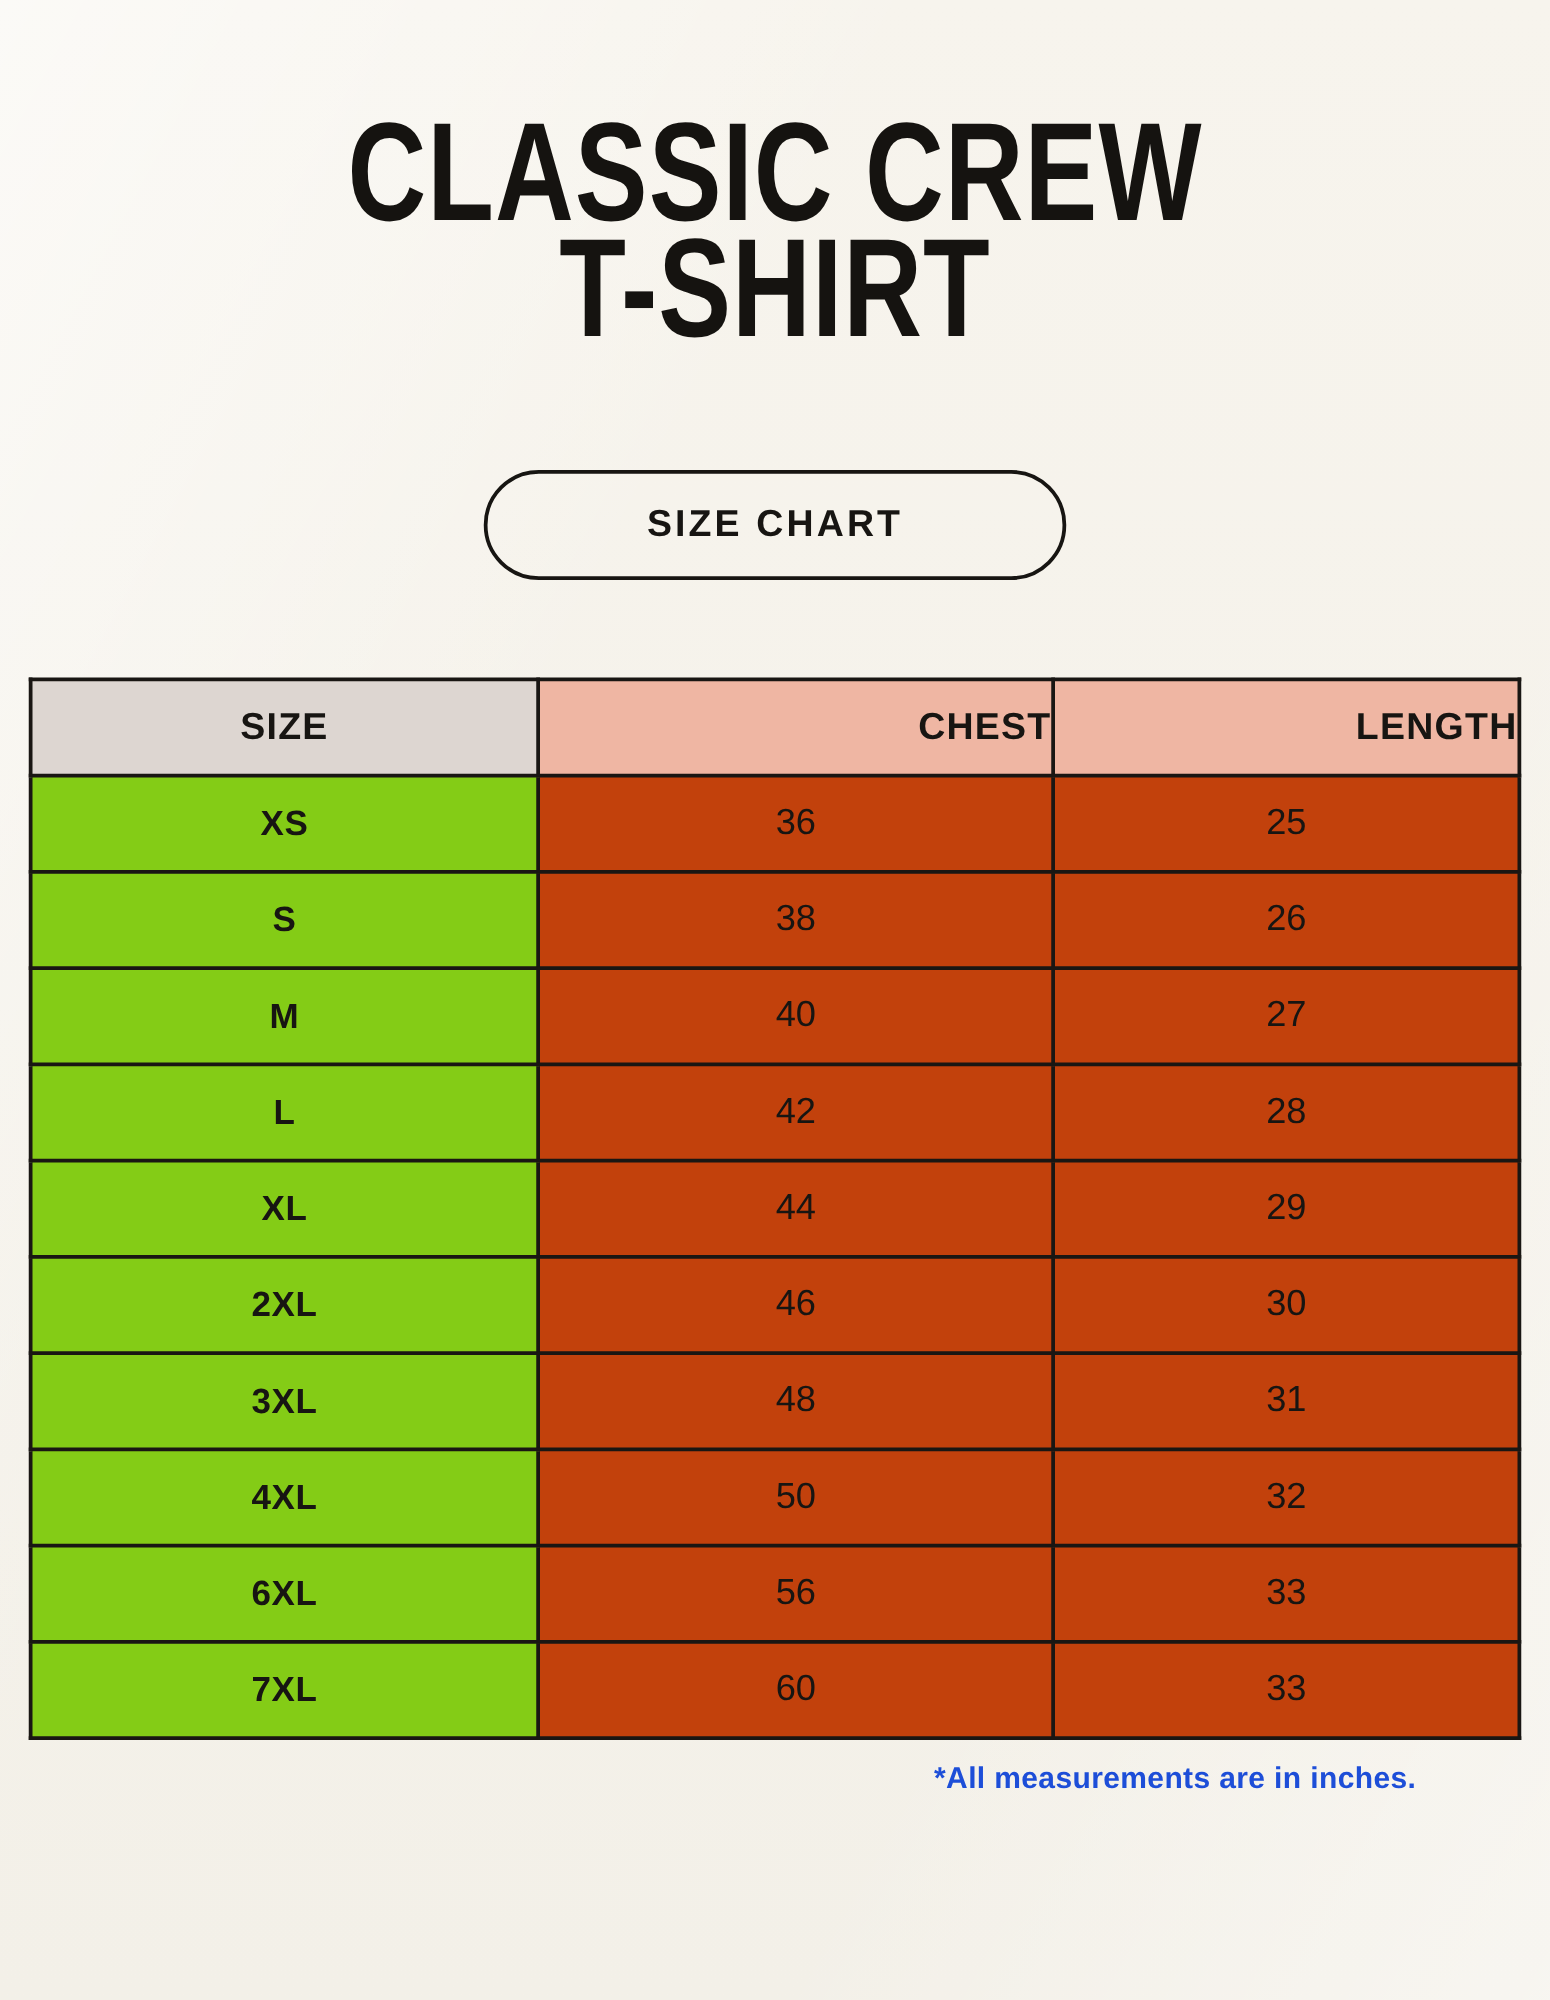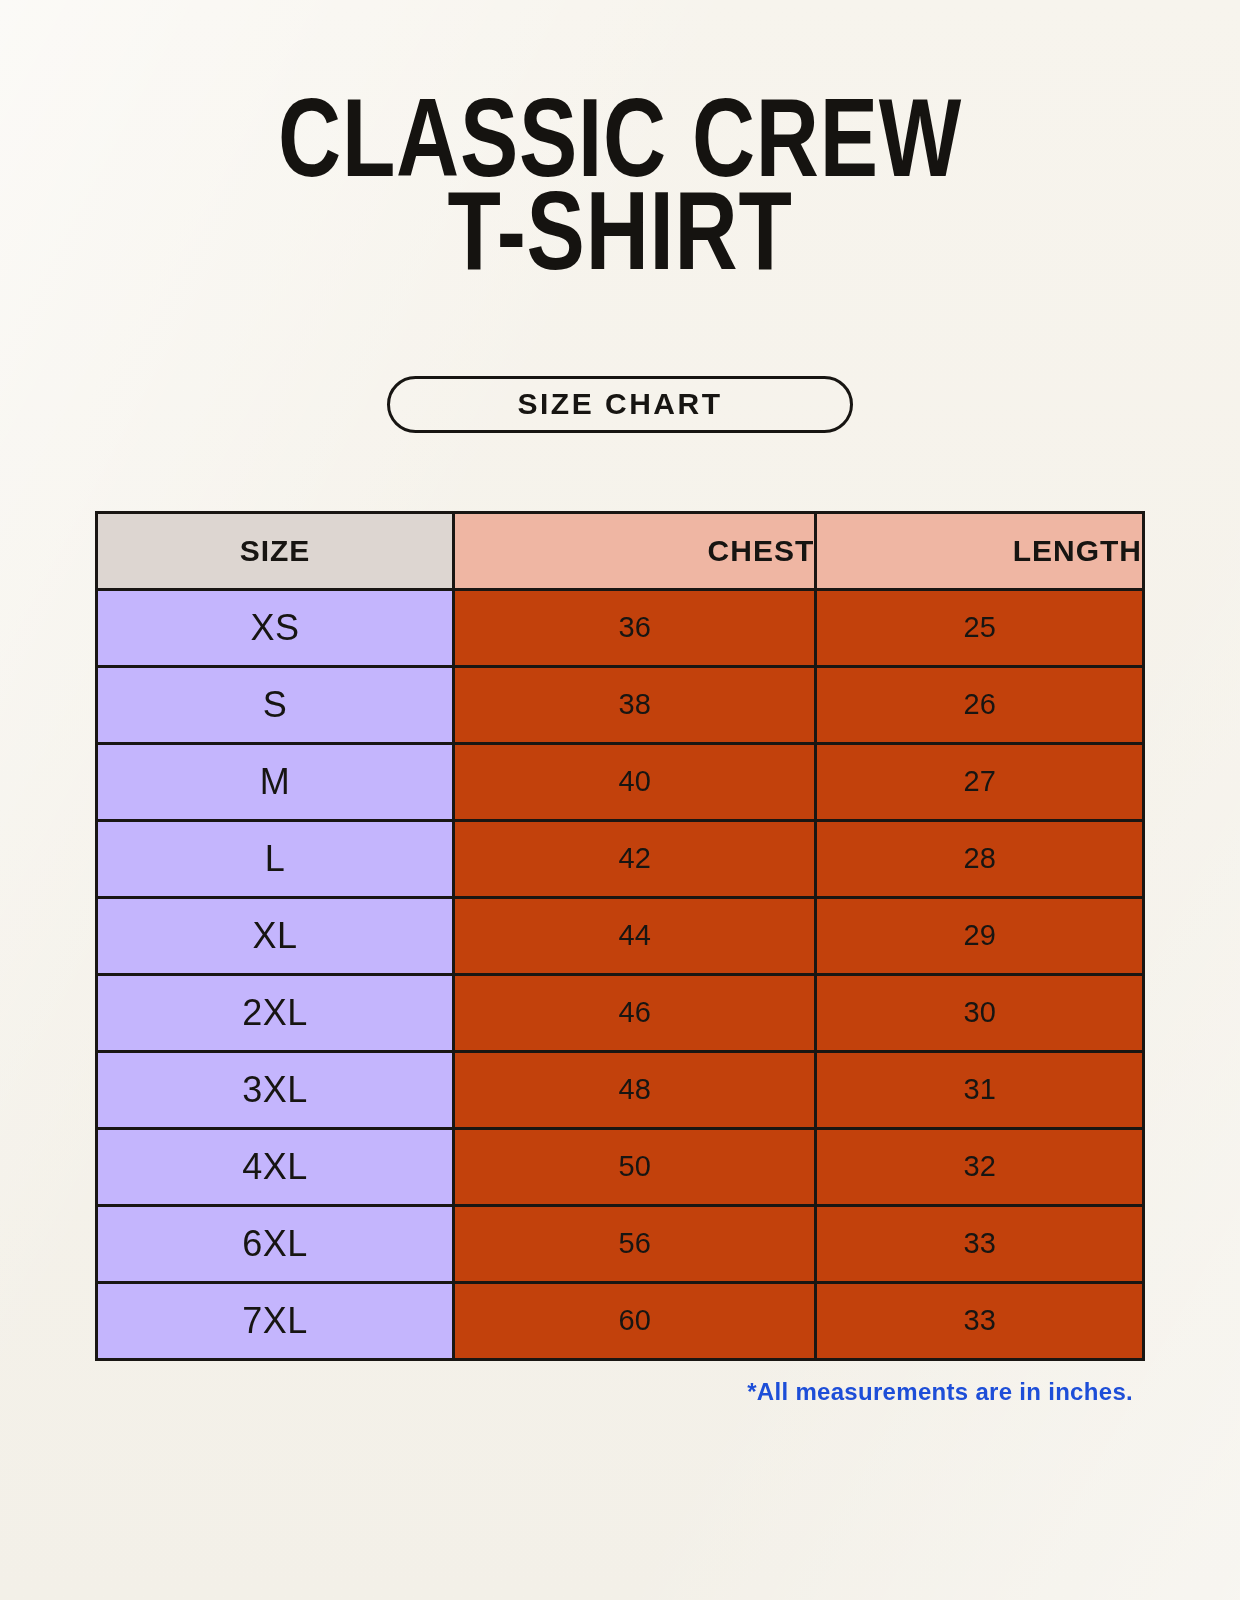--- a/index.html
+++ b/index.html
@@ -24,37 +24,37 @@
     line-height: 0.83;
     letter-spacing: 1px;
     transform: scaleX(0.78);
     transform-origin: 50% 0;
     color: #151310;
   }
   .title .line { display: block; }
 
   .pill {
     width: 466px;
-    height: 57px;
+    height: 88px;
     margin: 98px auto 0 auto;
     border: 3px solid #171512;
     border-radius: 44px;
     background: transparent;
     display: flex;
     align-items: center;
     justify-content: center;
     font-size: 30px;
     font-weight: 700;
     letter-spacing: 2.5px;
     color: #171512;
     cursor: pointer;
   }
 
   .size-table {
-    width: 1050px;
+    width: 1194px;
     margin: 78px auto 0 auto;
     border-collapse: collapse;
     table-layout: fixed;
   }
   .size-table col.c1 { width: 34.1%; }
   .size-table col.c2 { width: 34.6%; }
   .size-table col.c3 { width: 31.3%; }
 
   .size-table th,
   .size-table td {
@@ -66,23 +66,23 @@
   }
   .size-table th {
     font-size: 30px;
     font-weight: 700;
     letter-spacing: 1px;
   }
   th.hdr-size { background: #ddd6d1; }
   th.hdr-accent { background: #efb6a3; text-align: right; }
 
   td.cell-size {
-    background: #c4b5fd;
-    font-size: 36px;
-    font-weight: 400;
+    background: #84cc16;
+    font-size: 28px;
+    font-weight: 700;
     letter-spacing: 0.5px;
   }
   td.cell-val {
     background: #c2410c;
     font-size: 29px;
     font-weight: 400;
   }
 
   .footnote {
     width: 1026px;

